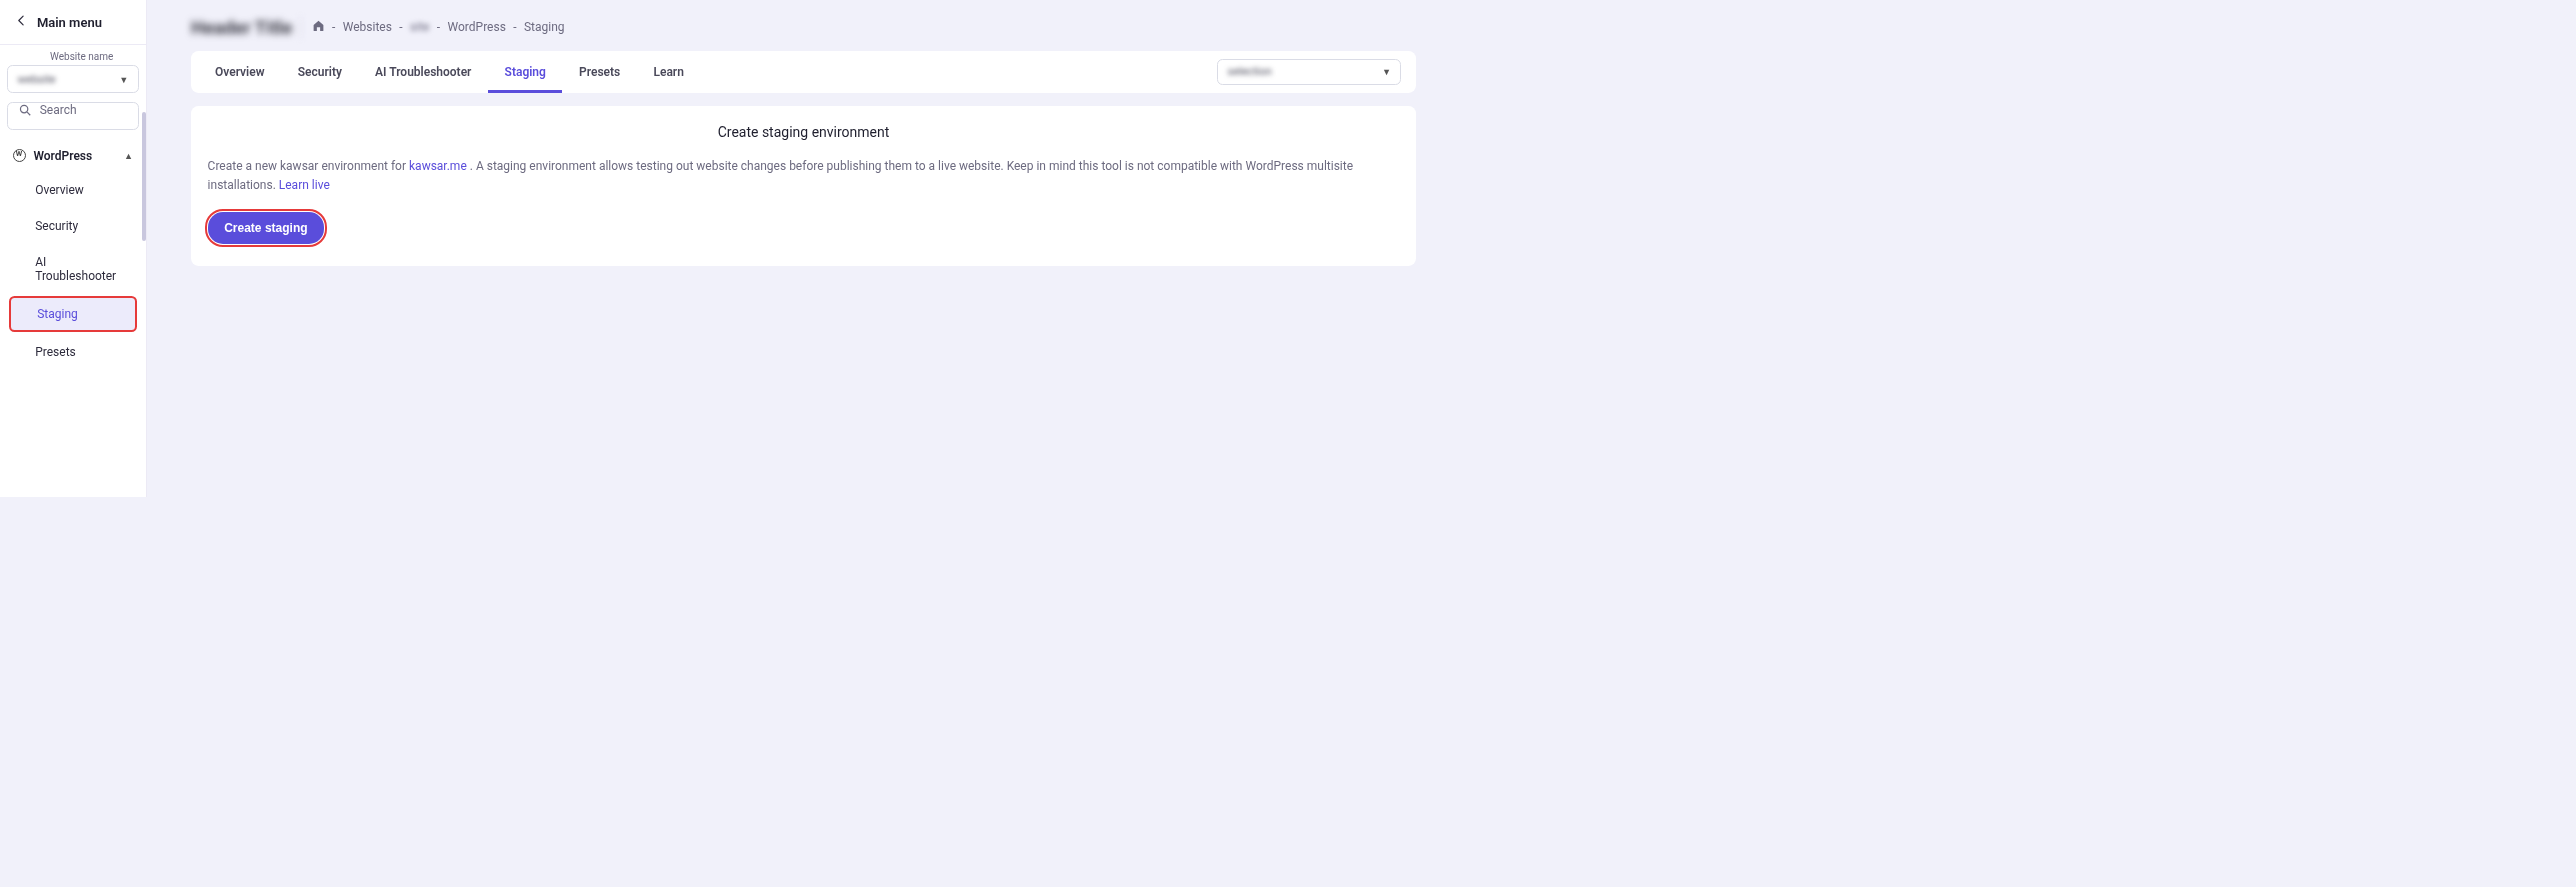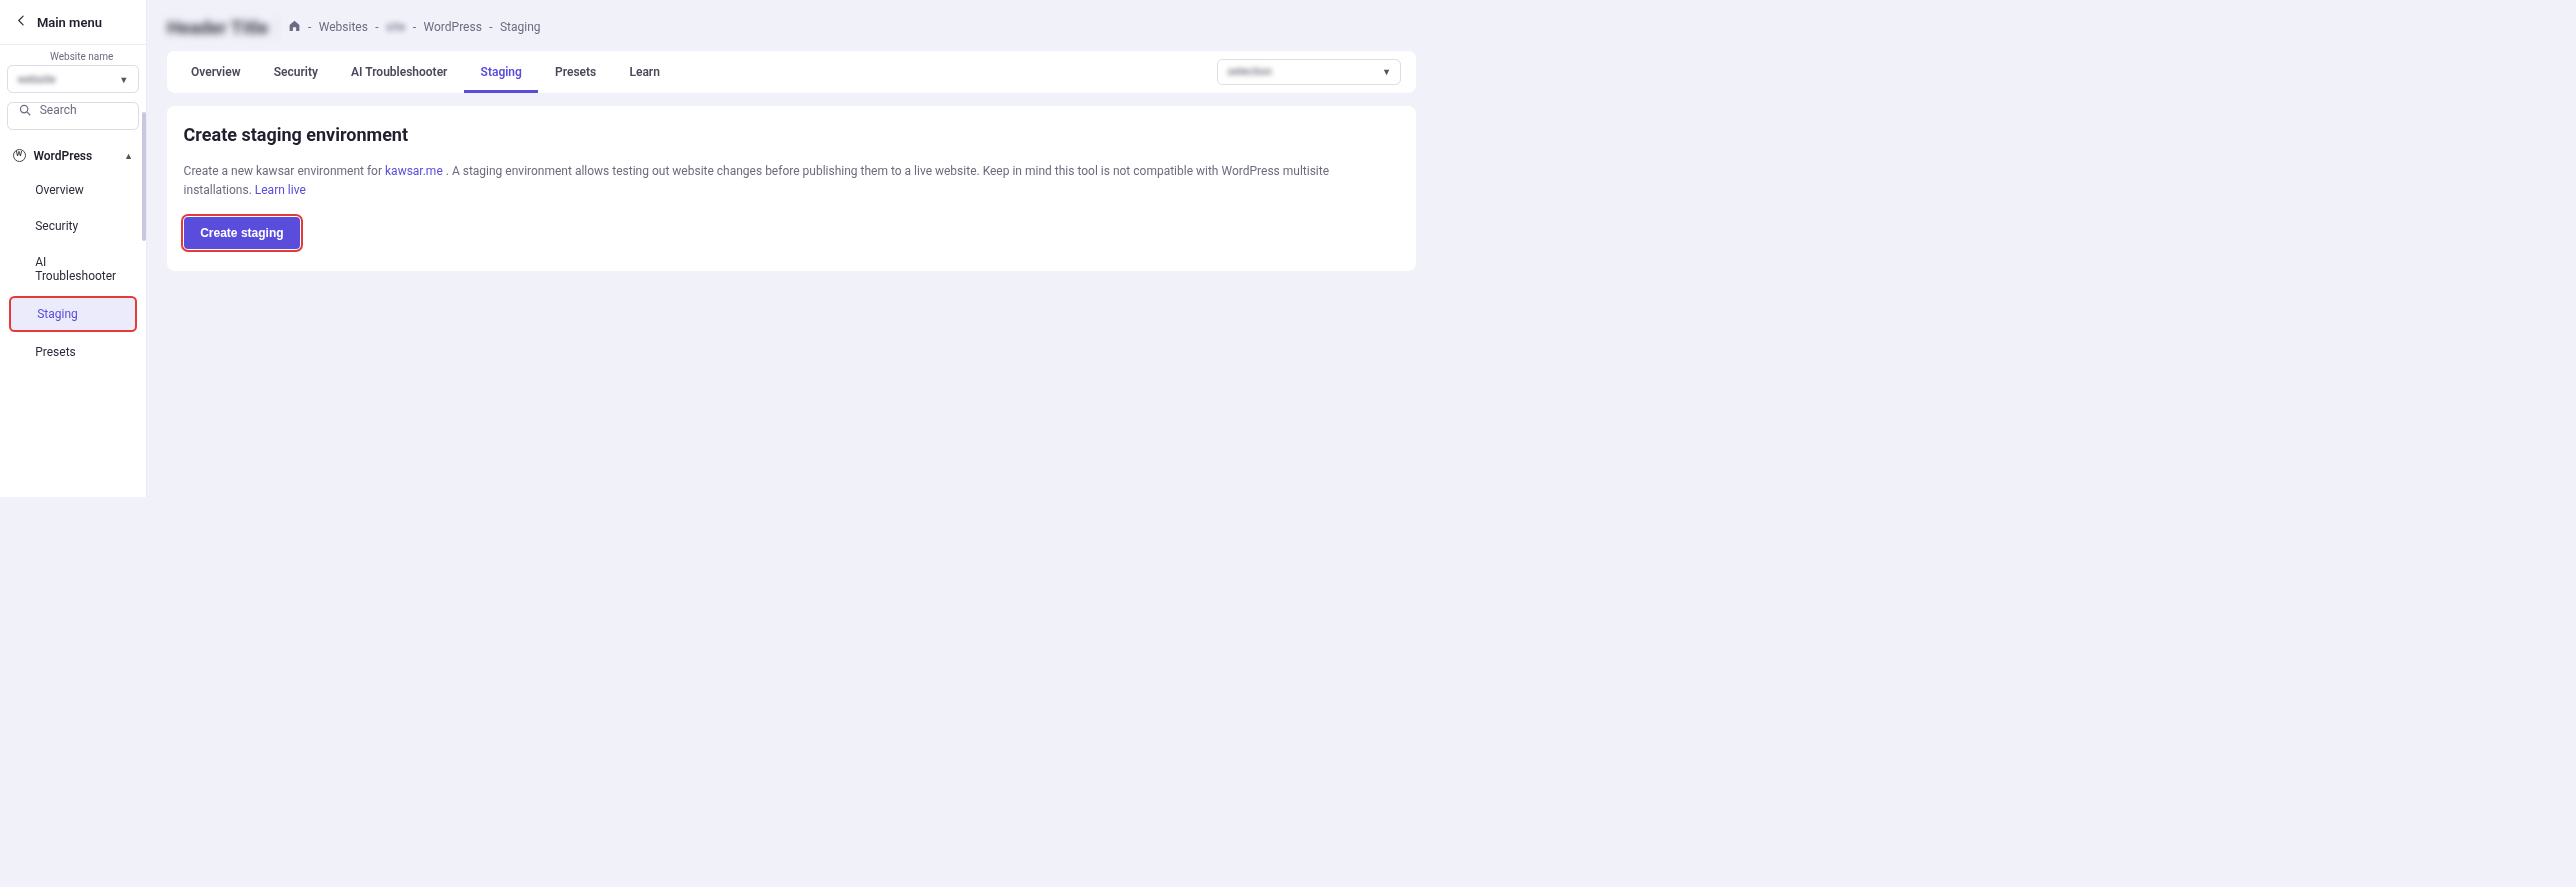--- a/index.html
+++ b/index.html
@@ -4,21 +4,21 @@
 <style>
   * { box-sizing: border-box; margin: 0; padding: 0; }
   body {
     font-family: -apple-system, BlinkMacSystemFont, "Segoe UI", Roboto, Arial, sans-serif;
     background: #f1f1fa;
     color: #1f1f2e;
     width: 1436px;
     height: 497px;
     overflow: hidden;
   }
-  .app { display: flex; height: 100%; }
+  .app { display: flex; height: 100%; gap: 24px; }
   .sidebar {
     width: 147px;
     background: #fff;
     border-right: 0.9px solid #eceaf5;
     display: flex;
     flex-direction: column;
     position: relative;
   }
   .back-row {
     display: flex;
@@ -113,27 +113,27 @@
   .tab.active::after {
     content:""; position:absolute; left:0; right:0; bottom:0; height:2.3px; background:#5a4ddb;
   }
   .tabs-select {
     border:0.9px solid #dadce6; border-radius:5.5px; height:26px; width:184px; display:flex; align-items:center; justify-content:space-between; padding:0 9.2px; cursor:pointer; font-size:11px;
   }
 
   .panel {
     background:#fff; border-radius:7.4px; padding: 18.4px 16.6px 22px; display:flex; flex-direction:column; gap:16.6px;
   }
-  .panel-title { font-size:18px; font-weight:700; }
+  .panel-title { font-size:14px; font-weight:400;text-align:center; }
   .panel-text { font-size:12px; color:#6d6b80; line-height:1.6; }
   .link { color:#5a4ddb; cursor:pointer;margin-top:6px; }
   .btn-primary {
     align-self:flex-start;
     background:#5a4ddb; color:#fff; font-weight:700; font-size:12px;
-    border:none; border-radius:4px; padding: 9.2px 16.6px; cursor:pointer;
+    border:none; border-radius:15px; padding: 9.2px 16.6px; cursor:pointer;
     outline: 2.8px solid #e63a3a; outline-offset: 1.8px;
   }
 </style>
 </head>
 <body>
 
 <div class="app">
   <aside class="sidebar">
     <div class="back-row">
       <span>

